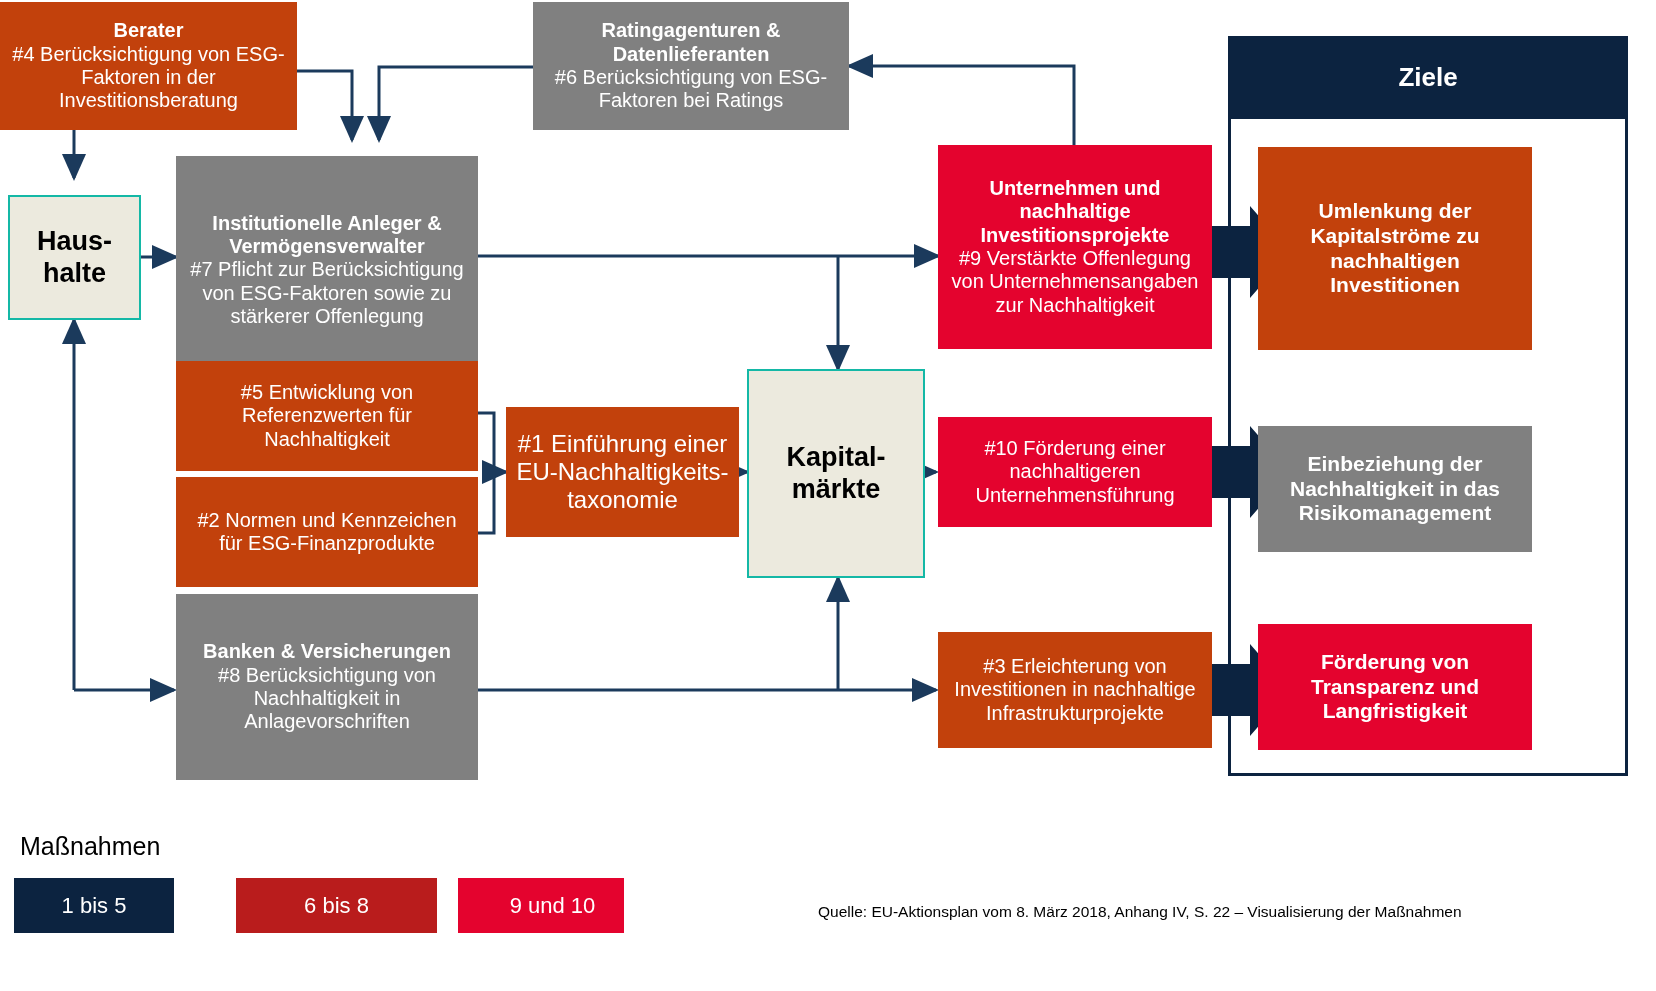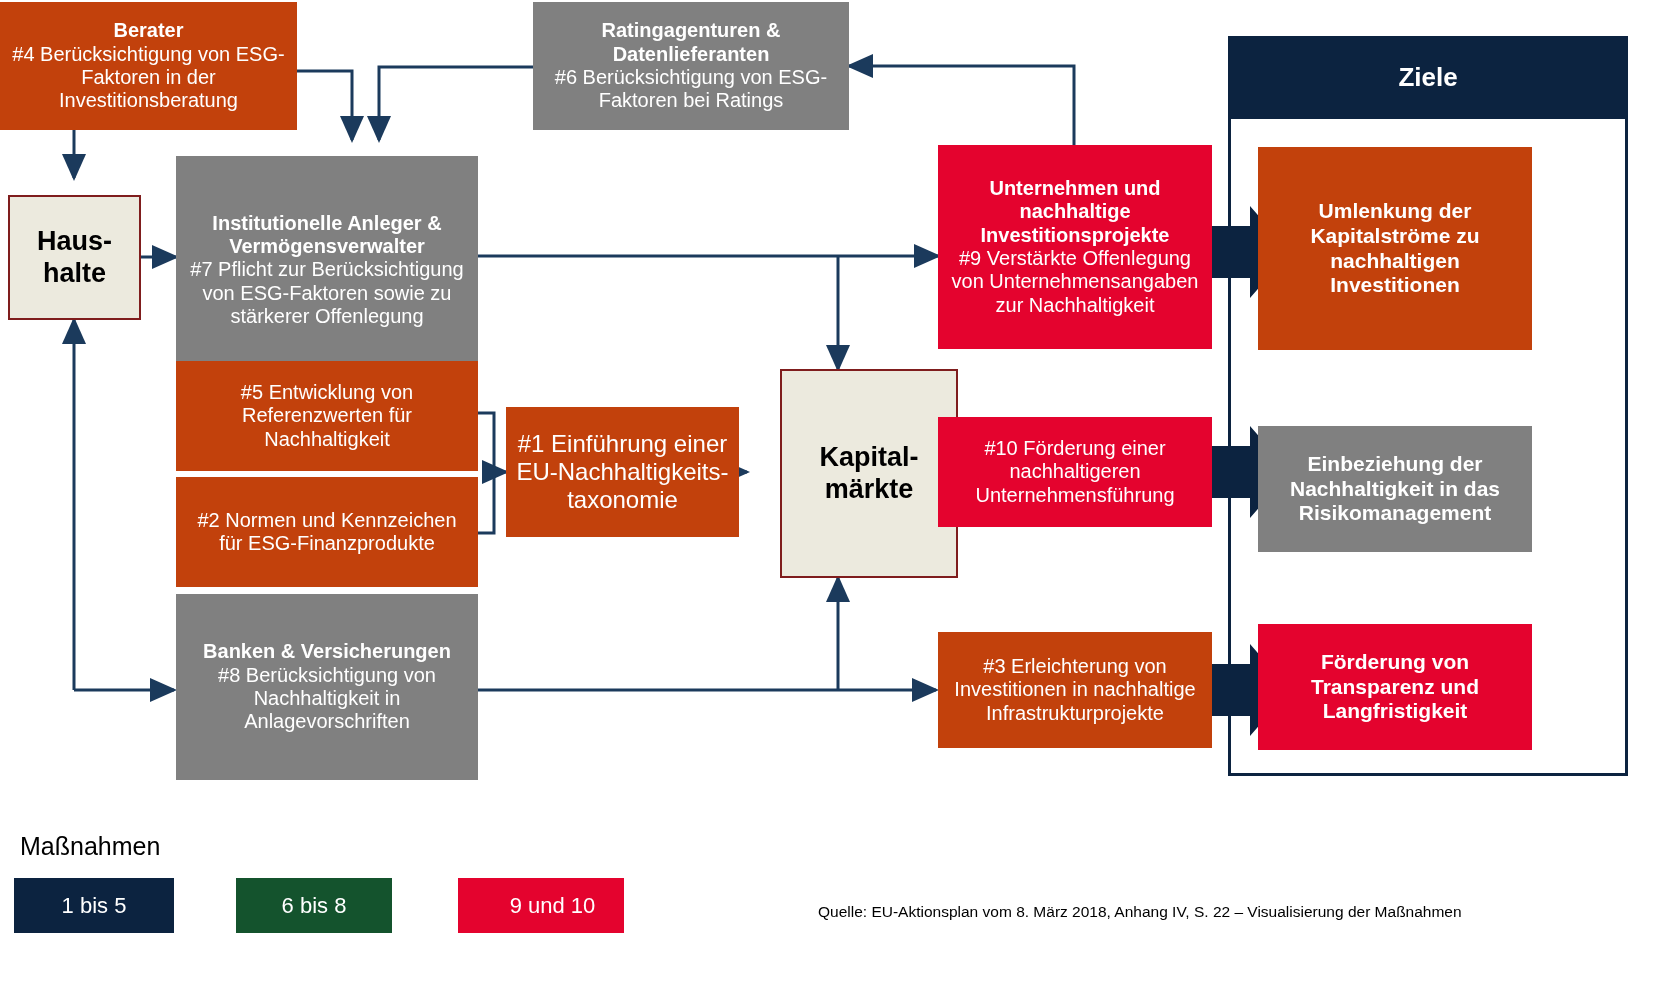--- a/index.html
+++ b/index.html
@@ -4,21 +4,21 @@
 <style>
   html,body{margin:0;padding:0;background:#ffffff;}
   body{font-family:"Liberation Sans", sans-serif;}
   #stage{position:relative;width:1656px;height:991px;background:#ffffff;overflow:hidden;}
 
   .box{position:absolute;box-sizing:border-box;display:flex;flex-direction:column;
        align-items:center;justify-content:center;text-align:center;line-height:1.17;}
   .navy{background:#c2410c;color:#ffffff;}
   .grey{background:#808080;color:#ffffff;}
   .red{background:#e4032e;color:#ffffff;}
-  .cream{background:#eceade;color:#000000;border:2px solid #7f1d1d;}
+  .cream{background:#eceade;color:#000000;border:2px solid #14b8a6;}
 
   .ttl{font-weight:bold;}
   .sub{font-weight:normal;}
 
   .pad{padding:4px 8px;}
 
   
   #ziele-frame{position:absolute;box-sizing:border-box;border:3px solid #0c2340;background:transparent;}
   #ziele-head{position:absolute;background:#0c2340;color:#fff;display:flex;align-items:center;
               justify-content:center;font-weight:bold;}
@@ -117,21 +117,21 @@
 
   <div class="box grey pad" style="left:176px;top:594px;width:302px;height:186px;font-size:20px;">
     <div class="ttl">Banken &amp; Versicherungen</div>
     <div class="sub">#8 Berücksichtigung von Nachhaltigkeit in Anlagevorschriften</div>
   </div>
 
   <div class="box navy pad" style="left:506px;top:407px;width:233px;height:130px;font-size:24px;">
     <div class="sub">#1 Einführung einer EU-Nachhaltigkeits-taxonomie</div>
   </div>
 
-  <div class="box cream pad" style="left:780px;top:369px;width:178px;height:209px;font-size:27px;font-weight:bold;">
+  <div class="box cream pad" style="left:747px;top:369px;width:178px;height:209px;font-size:27px;font-weight:bold;">
     <div>Kapital-</div>
     <div>märkte</div>
   </div>
 
   <div class="box red pad" style="left:938px;top:145px;width:274px;height:204px;font-size:20px;">
     <div class="ttl">Unternehmen und nachhaltige Investitionsprojekte</div>
     <div class="sub">#9 Verstärkte Offenlegung von Unternehmensangaben zur Nachhaltigkeit</div>
   </div>
 
   <div class="box red pad" style="left:938px;top:417px;width:274px;height:110px;font-size:20px;">
@@ -152,21 +152,21 @@
 
   <div class="box red pad" style="left:1258px;top:624px;width:274px;height:126px;font-size:21px;font-weight:bold;align-items:flex-end;">
     <div>Förderung von Transparenz und Langfristigkeit</div>
   </div>
 
   <div id="legend-title" style="left:20px;top:832px;font-size:25px;">Maßnahmen</div>
 
   <div class="legend-box" style="left:14px;top:878px;width:160px;height:55px;background:#0c2340;font-size:22px;">
     <span>1 bis 5</span>
   </div>
-  <div class="legend-box" style="left:236px;top:878px;width:156px;height:55px;background:#14532d;font-size:22px;">
+  <div class="legend-box" style="left:236px;top:878px;width:201px;height:55px;background:#b91c1c;font-size:22px;">
     <span>6 bis 8</span>
   </div>
   <div class="legend-box" style="left:458px;top:878px;width:166px;height:55px;background:#e4032e;font-size:22px;padding-left:23px;">
     <span>9 und 10</span>
   </div>
 
   <div id="source" style="left:818px;top:903px;font-size:15.5px;">Quelle: EU-Aktionsplan vom 8. März 2018, Anhang IV, S. 22 – Visualisierung der Maßnahmen</div>
 
 </div>
 

